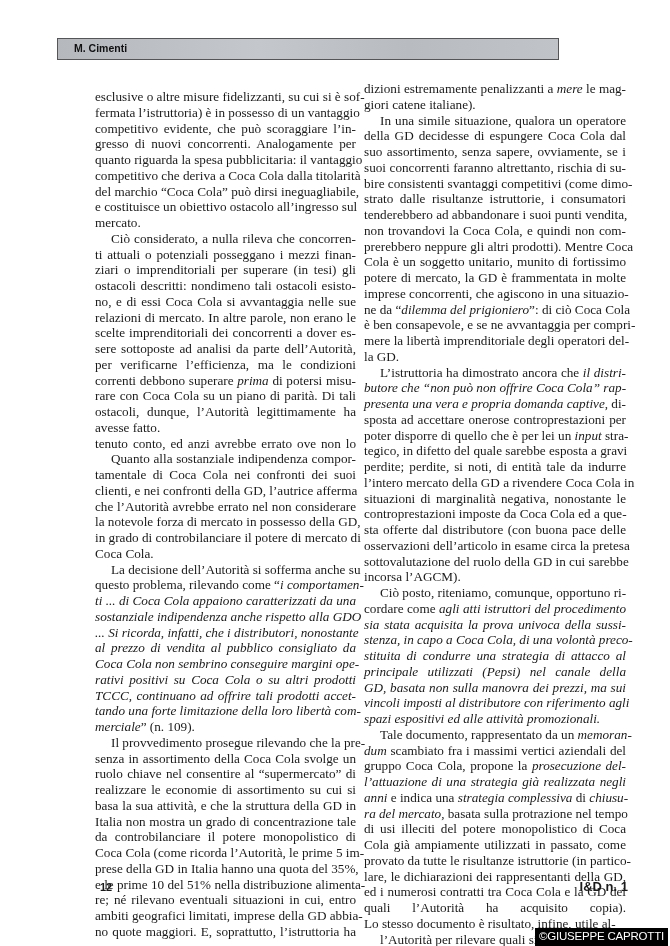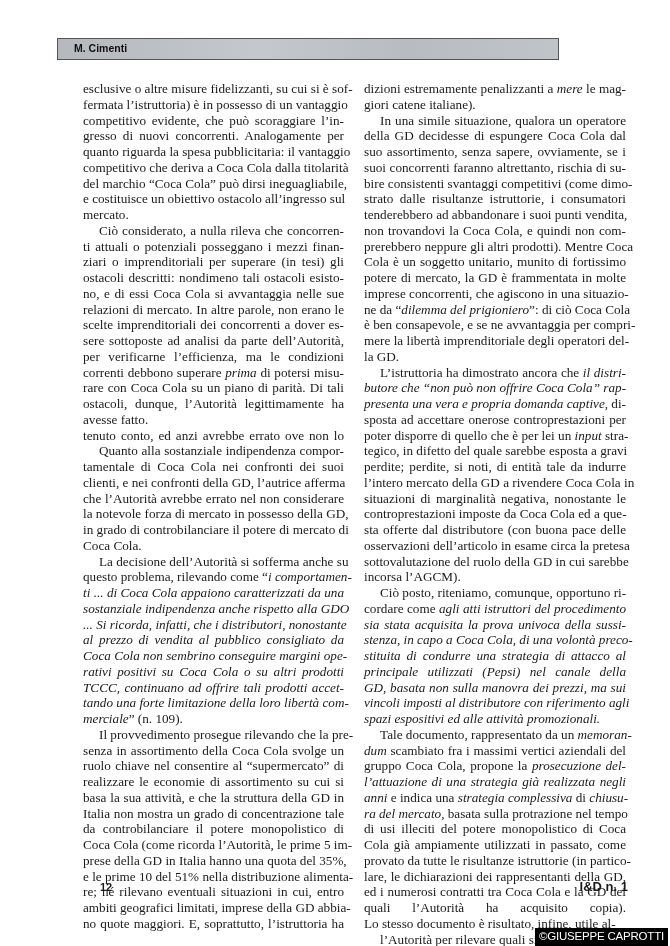--- a/index.html
+++ b/index.html
@@ -13,21 +13,21 @@
     background-image: linear-gradient(90deg, #b5b8bd, #c4c7cb 40%, #b8bbc0 70%, #c0c3c7);
   }
   .header-author {
     position: absolute; left: 16px; top: 3px;
     font-family: "Liberation Sans", "DejaVu Sans", sans-serif; font-weight: bold; font-size: 10.5px; color: #111;
   }
   .col {
     position: absolute; top: 81px; width: 261px;
     font-size: 13.2px; line-height: 15.75px; text-align: justify; hyphens: none;
   }
-  .col-left { left: 83px; }
+  .col-left { left: 95px; margin-top: 8px; }
   .col-right { left: 364px; width: 262px; }
   .line { display: block; text-align: justify; text-align-last: justify; white-space: nowrap; }
   .line.last { text-align-last: left; }
   .line.indent { padding-left: 16px; }
   i { font-style: italic; }
   .footer-page {
     position: absolute; left: 100px; top: 881px;
     font-family: "Liberation Sans", "DejaVu Sans", sans-serif; font-weight: bold; font-size: 11px;
   }
   .footer-issue {

